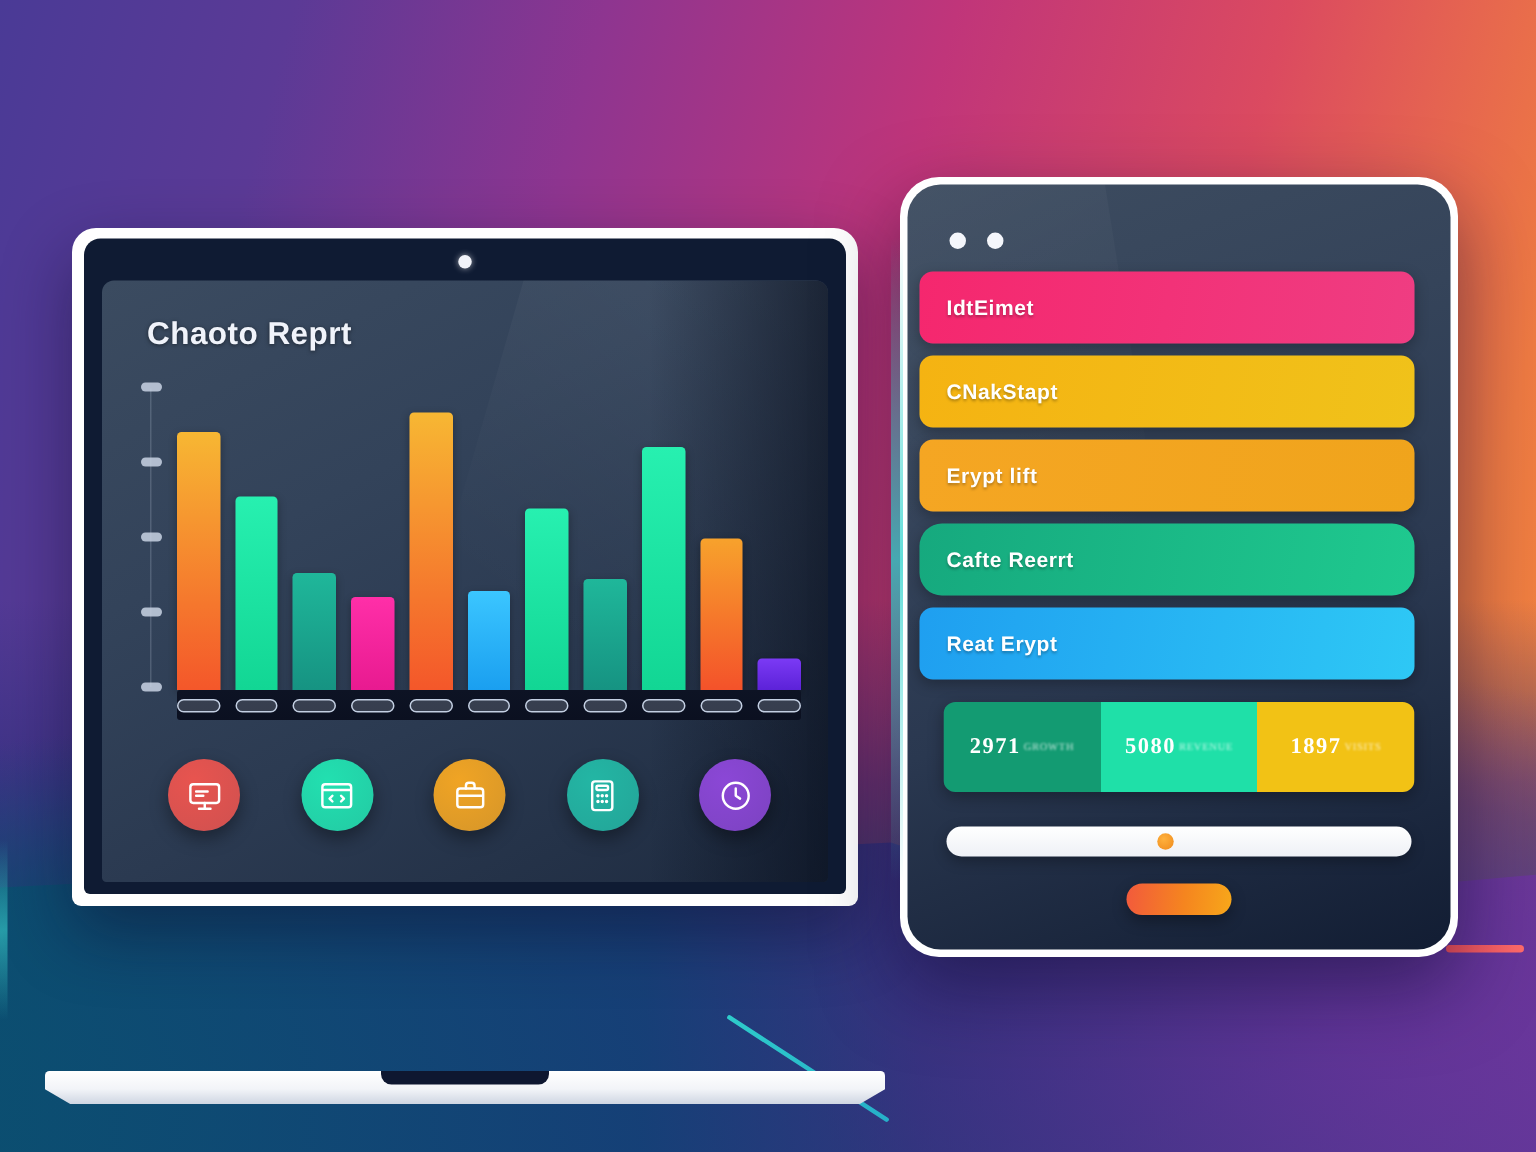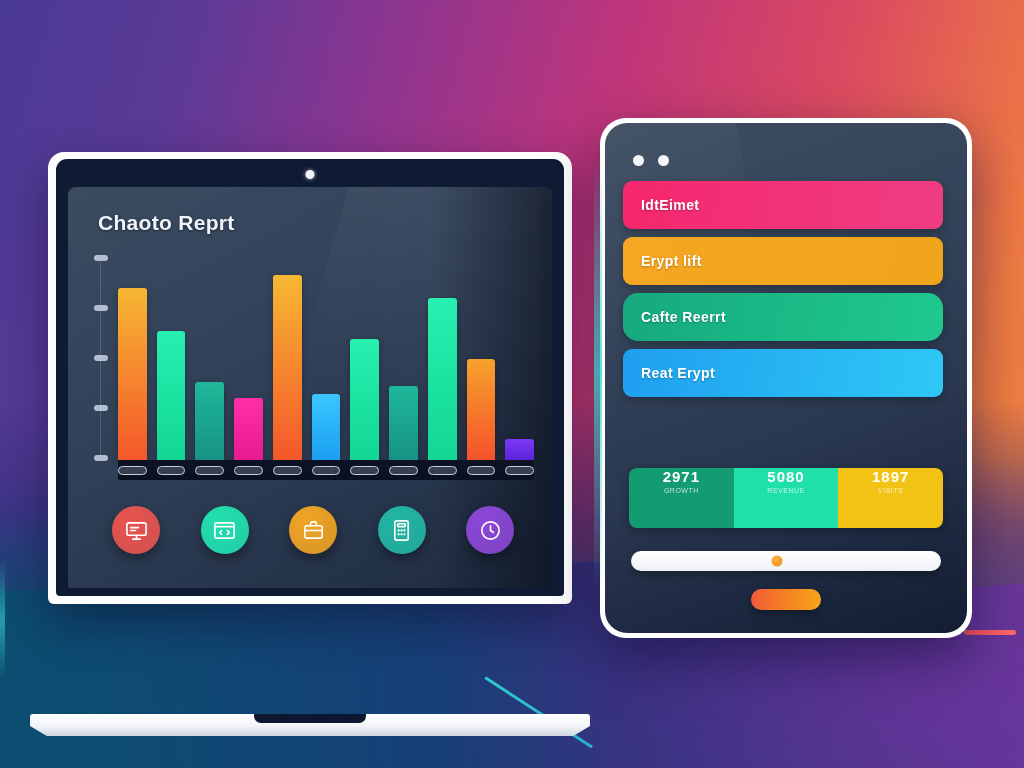--- a/index.html
+++ b/index.html
@@ -163,39 +163,39 @@
     border-radius:22px; overflow:hidden;
   }
   .tab-glare {
     position:absolute; left:-30px; top:-60px; width:200px; height:620px;
     background:linear-gradient(160deg,rgba(255,255,255,.05),rgba(255,255,255,0) 55%);
     transform:rotate(-9deg); pointer-events:none;
   }
   .tab-dots { position:absolute; left:28px; top:32px; display:flex; gap:14px; }
   .tab-dots span { width:11px; height:11px; border-radius:50%; background:#f4f6fb; }
 
-  .rows { position:absolute; left:18px; right:24px; top:58px; }
+  .rows { position:absolute; left:8px; right:24px; top:58px; }
   .row {
     height:48px; border-radius:9px; margin-bottom:8px;
     display:flex; align-items:center; padding-left:18px;
     box-shadow:0 3px 9px rgba(0,0,0,.28);
   }
   .row-label {
     color:#fff; font-size:14px; font-weight:bold; letter-spacing:.4px;
     filter:blur(.45px); text-shadow:0 1px 2px rgba(0,0,0,.3);
   }
 
   .tiles {
     position:absolute; left:24px; right:24px; top:345px; height:60px;
     display:flex; border-radius:8px; overflow:hidden;
     box-shadow:0 3px 10px rgba(0,0,0,.3);
   }
   .tile {
-    flex:1; display:flex; flex-direction:column;
-    align-items:center; gap:2px;
+    flex:1; display:flex; 
+    align-items:center; justify-content:center; gap:2px;font-family:Liberation Serif, serif;
   }
   .tile-value {
     color:#fff; font-size:15px; font-weight:bold; letter-spacing:1px;
     filter:blur(.5px);
   }
   .tile-label {
     color:rgba(255,255,255,.72); font-size:7px; letter-spacing:.5px;
     filter:blur(.7px);
   }
 
@@ -334,20 +334,23 @@
 
     <div class="tab-dots">
       <span></span>
       <span></span>
     </div>
 
     <div class="rows">
         <div class="row" style="background: linear-gradient(100deg, rgb(245, 39, 110), rgb(239, 61, 130));">
           <span class="row-label">IdtEimet</span>
         </div>
+        <div class="row" style="background: linear-gradient(100deg, rgb(245, 179, 18), rgb(240, 194, 26));">
+          <span class="row-label">CNakStapt</span>
+        </div>
         <div class="row" style="background: linear-gradient(100deg, rgb(245, 166, 35), rgb(240, 164, 28));">
           <span class="row-label">Erypt lift</span>
         </div>
         <div class="row" style="background: linear-gradient(100deg, rgb(22, 169, 126), rgb(31, 201, 143)); border-radius: 15px;">
           <span class="row-label">Cafte Reerrt</span>
         </div>
         <div class="row" style="background: linear-gradient(100deg, rgb(31, 159, 240), rgb(46, 200, 245));">
           <span class="row-label">Reat Erypt</span>
         </div>
       </div>

